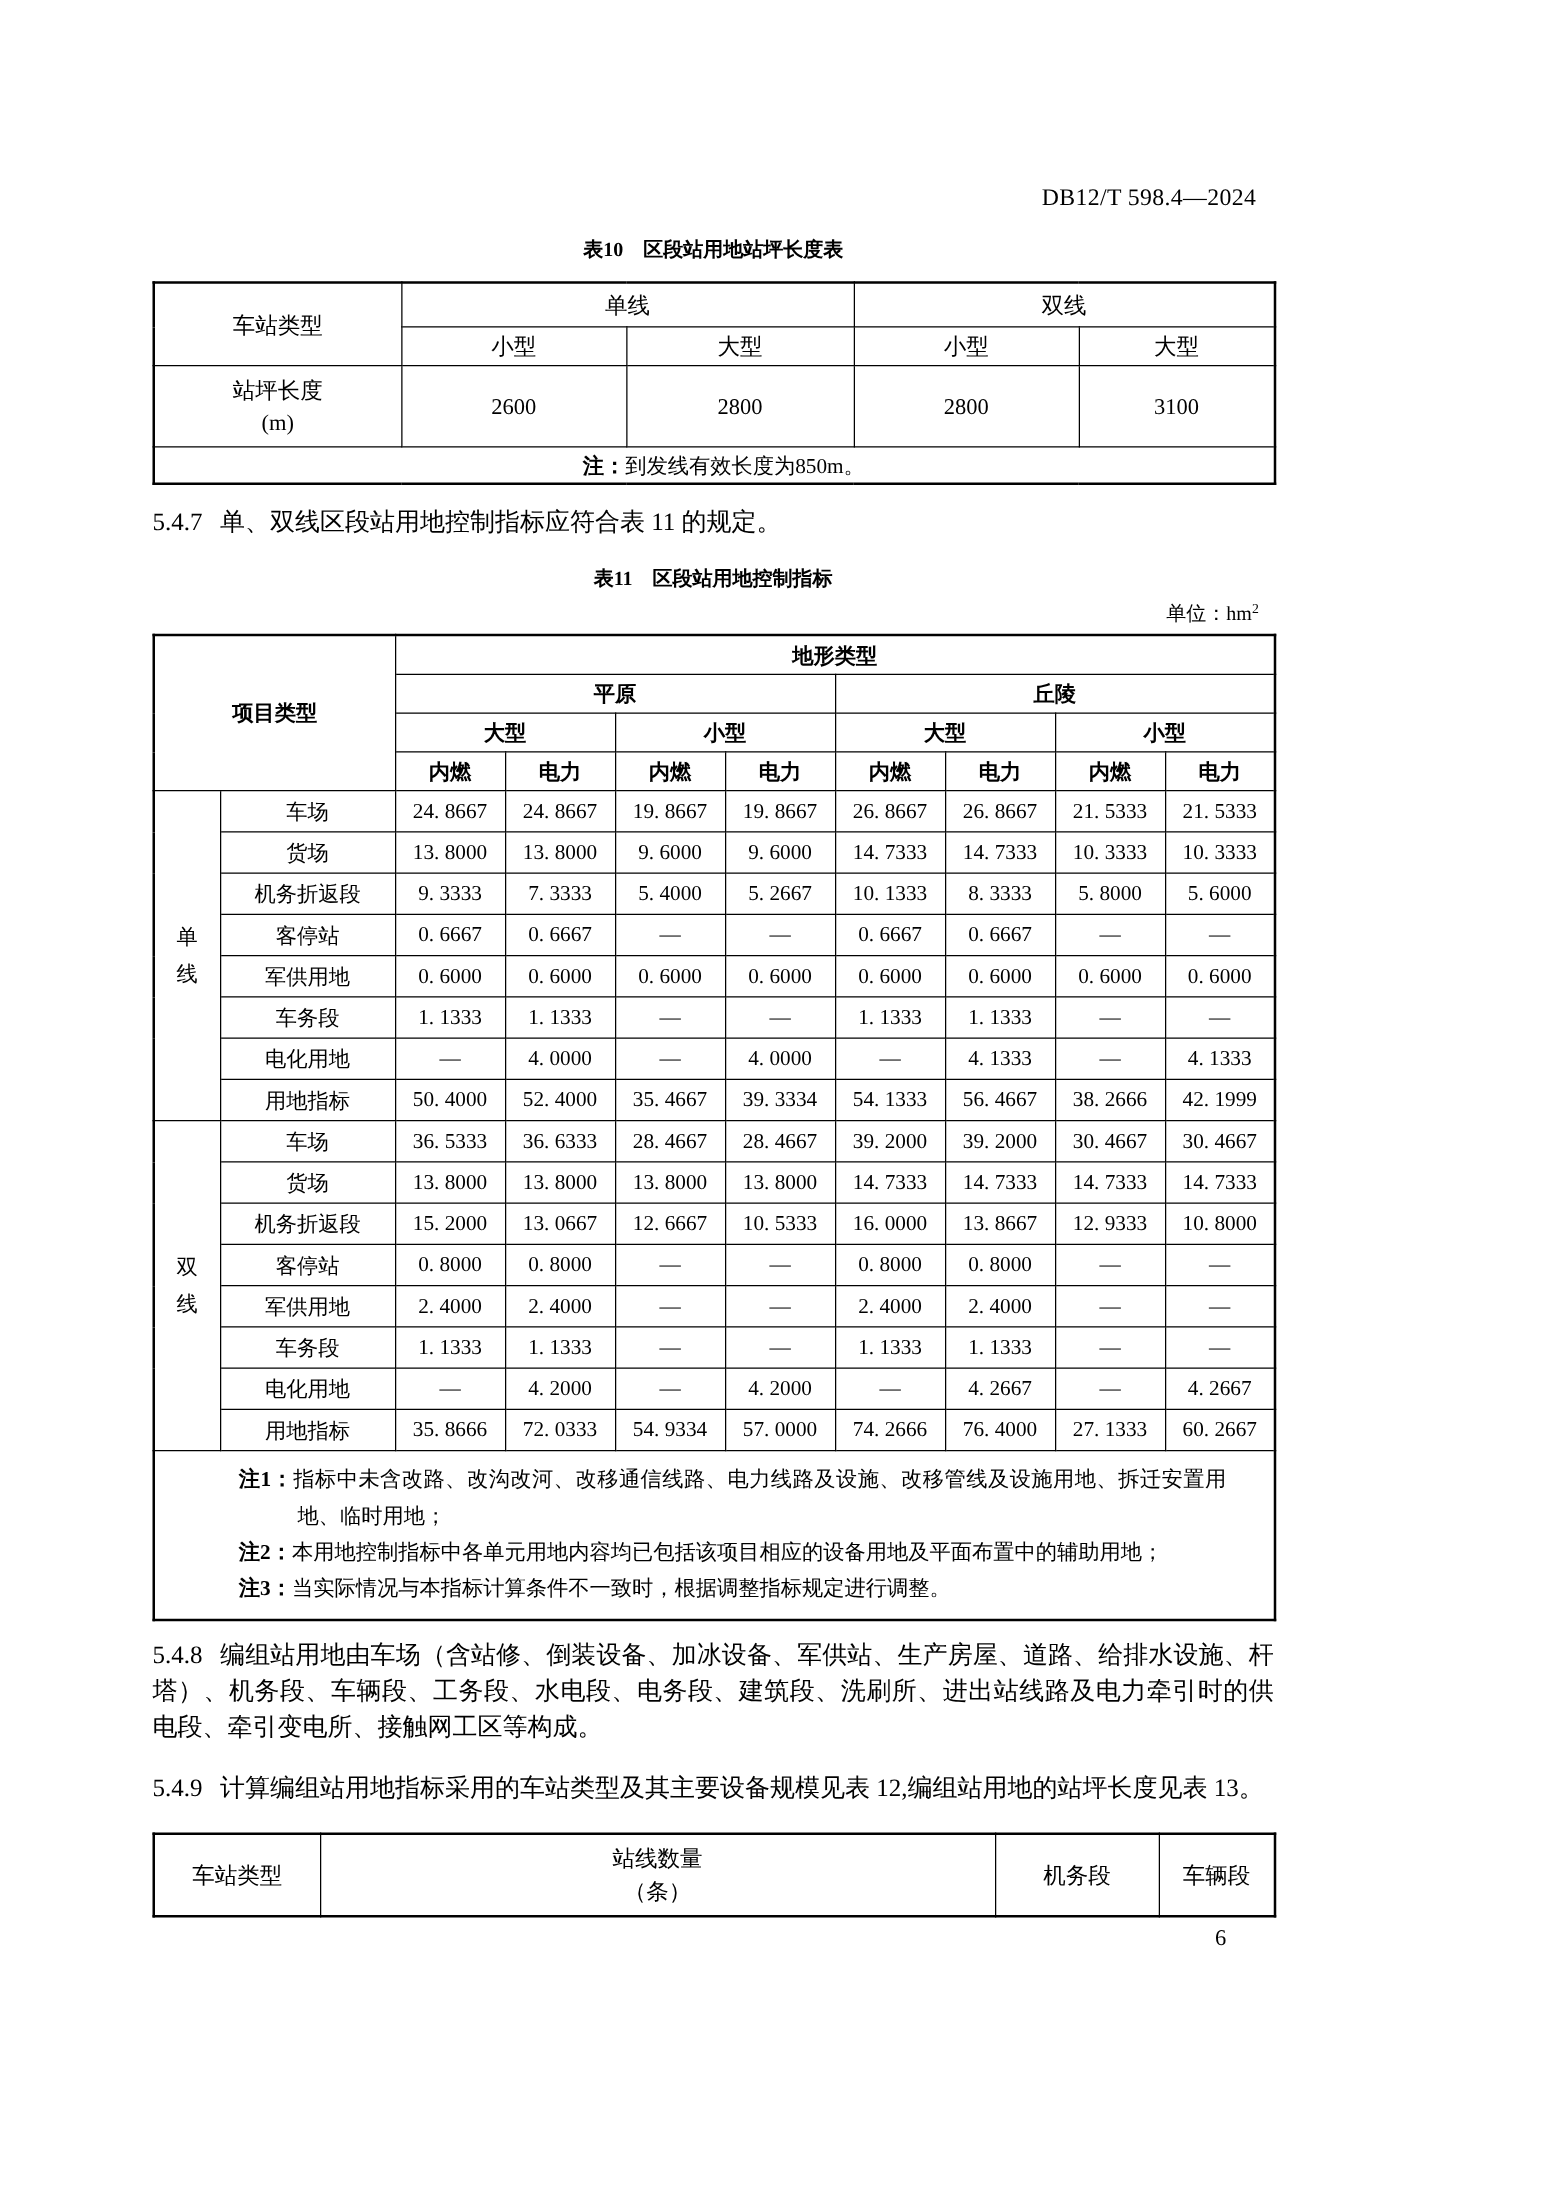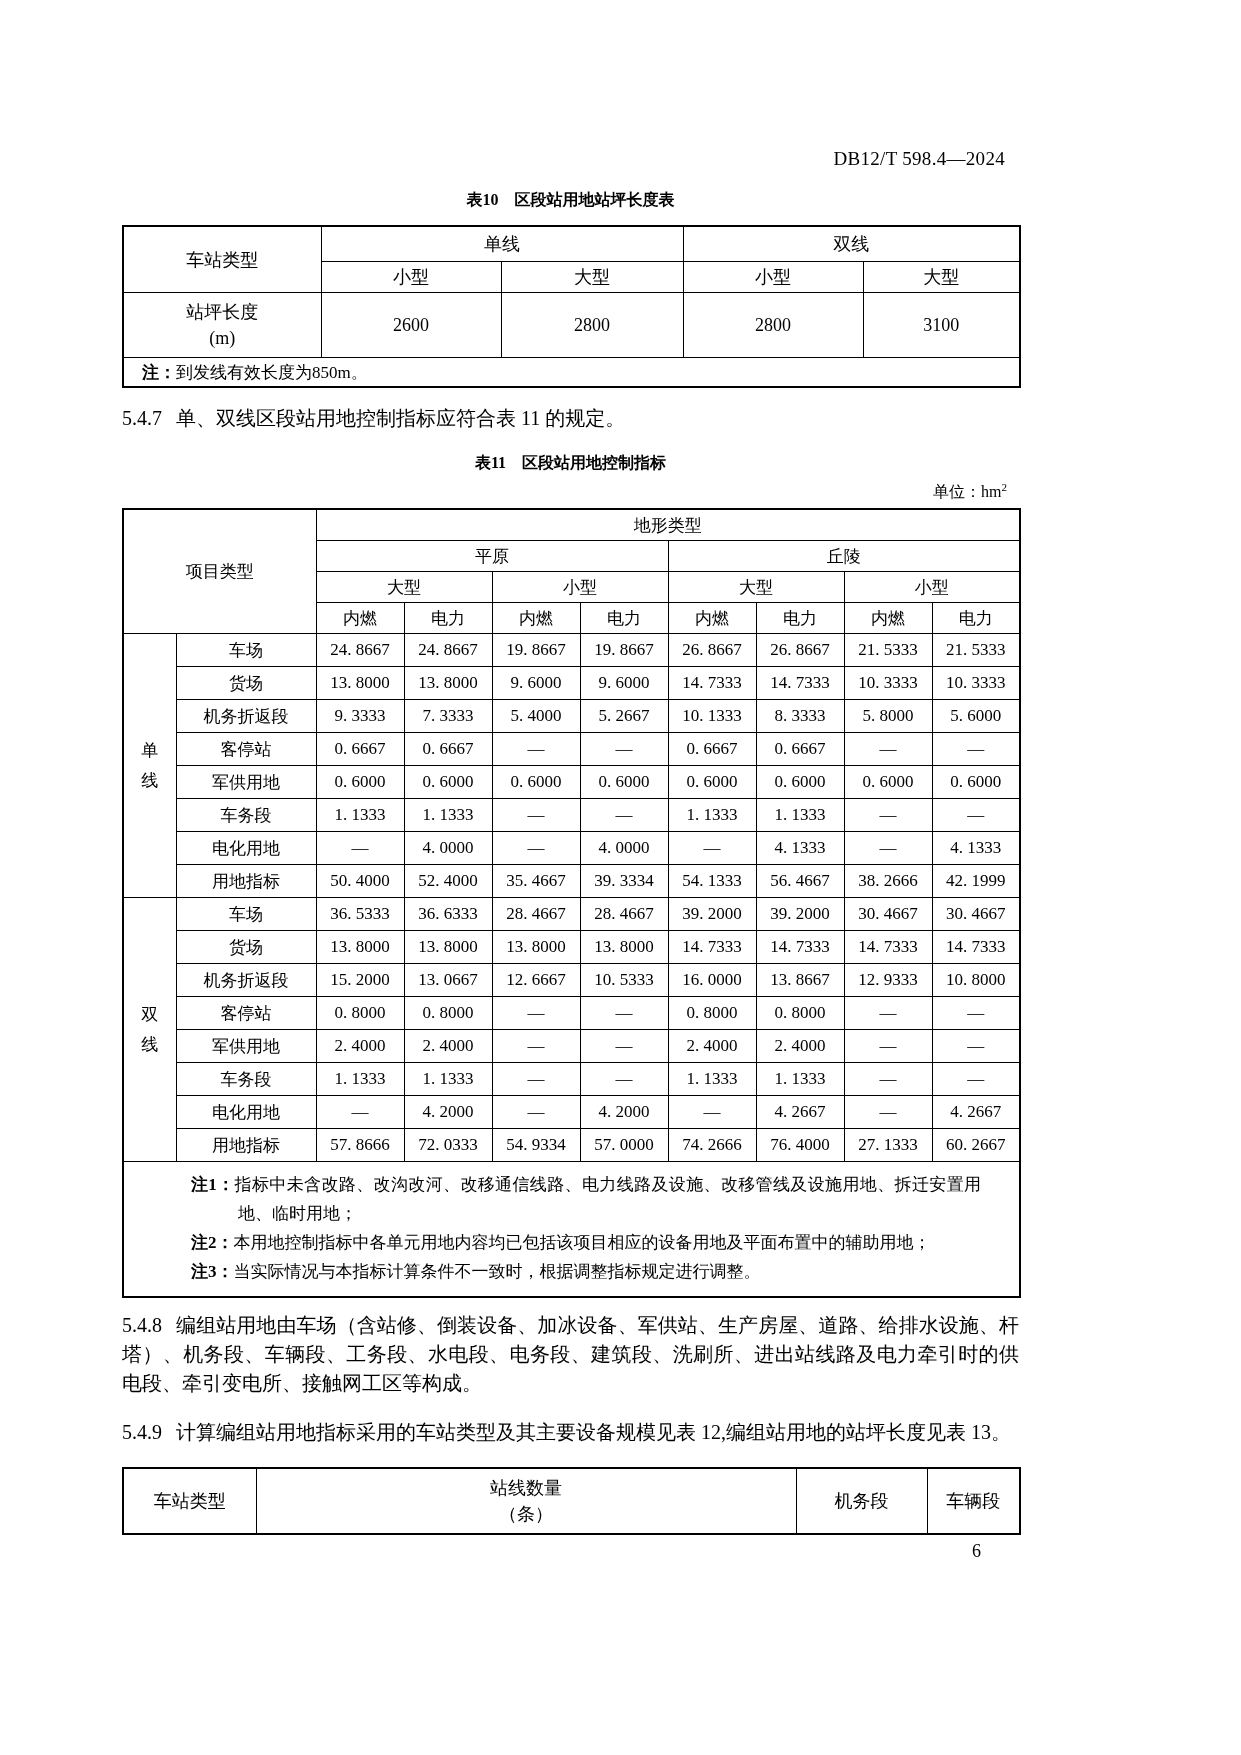--- a/index.html
+++ b/index.html
@@ -21,35 +21,35 @@
   .t11-title { margin-top: 18px; }
   .t12-title { margin-top: 22px; }
 
   table { border-collapse: collapse; table-layout: fixed; width: 897px; border: 2px solid #000; }
   td { border: 1px solid #000; text-align: center; vertical-align: middle; padding: 1px 3px; }
 
   .t10 { margin-top: 14px; font-size: 18px; }
   .t10 .h1 td { height: 32px; }
   .t10 .h2 td { height: 28px; }
   .t10 .dr td { height: 62px; }
-  .t10 .nr td { height: 26px; text-align: left; padding-left: 18px; font-size: 17px; }
+  .t10 .nr td { height: 26px; text-align: center; padding-left: 18px; font-size: 17px; }
   .two-line { line-height: 26px; }
 
   .para { font-size: 20px; line-height: 29px; text-align: justify; font-family: Liberation Serif, serif; }
   .p547 { margin-top: 16px; }
   .p548 { margin-top: 13px; }
   .p549 { margin-top: 3px; }
   .pnum { margin-right: 14px; }
 
   .unit-line { margin-top: 7px; text-align: right; padding-right: 12px; font-size: 16px; }
   .unit-line sup { font-size: 11px; }
 
   .t11 { margin-top: 5px; font-size: 17px; }
   .t11 td { height: 30px; }
-  .t11 .hr td { height: 28px; }
+  .t11 .hr td { height: 28px; font-weight: bold; }
   .t11 .grp { word-break: break-all; padding: 0 16px; line-height: 30px; }
   .t11 .notes { text-align: left; padding: 8px 10px 10px 0; height: auto; }
   .note-line { padding-left: 114px; text-indent: -47px; line-height: 29px; text-align: justify; padding-right: 28px; }
   .b { font-weight: bold; }
 
   .t12 { margin-top: 13px; font-size: 18px; }
   .t12 td { height: 62px; }
 
   .page-number { margin-top: 6px; text-align: right; padding-right: 38px; font-size: 18px; }
 </style>
@@ -306,21 +306,21 @@
           <td>4. 2000</td>
           <td>—</td>
           <td>4. 2000</td>
           <td>—</td>
           <td>4. 2667</td>
           <td>—</td>
           <td>4. 2667</td>
     </tr>
     <tr>
       <td>用地指标</td>
-      <td>57. 8666</td>
+      <td>35. 8666</td>
           <td>72. 0333</td>
           <td>54. 9334</td>
           <td>57. 0000</td>
           <td>74. 2666</td>
           <td>76. 4000</td>
           <td>27. 1333</td>
           <td>60. 2667</td>
     </tr>
 
     <tr>

